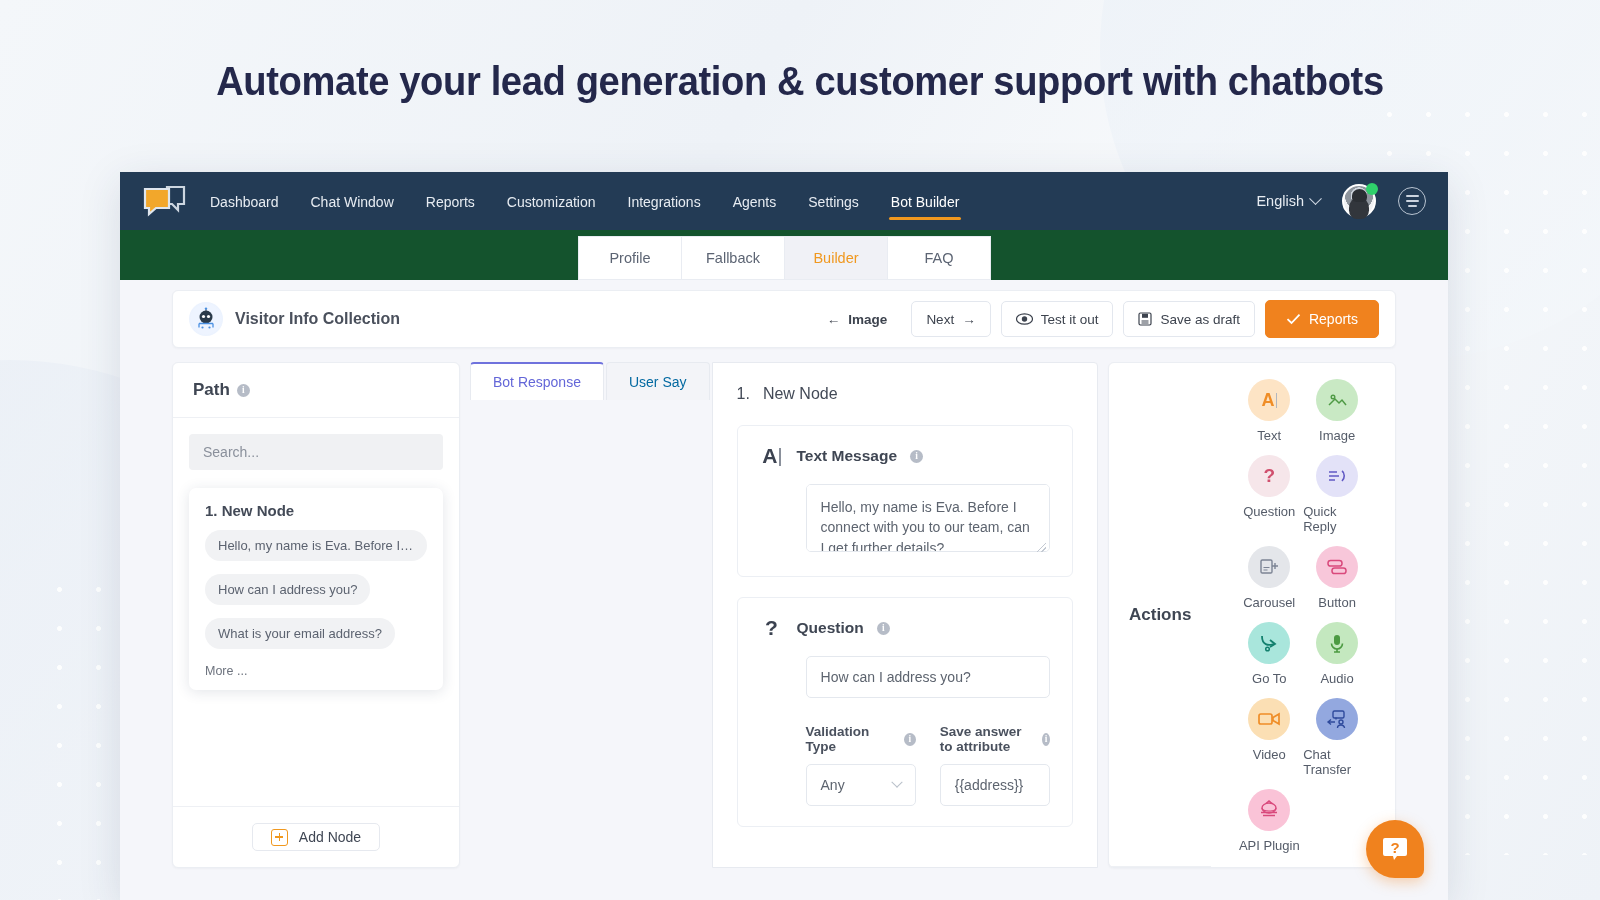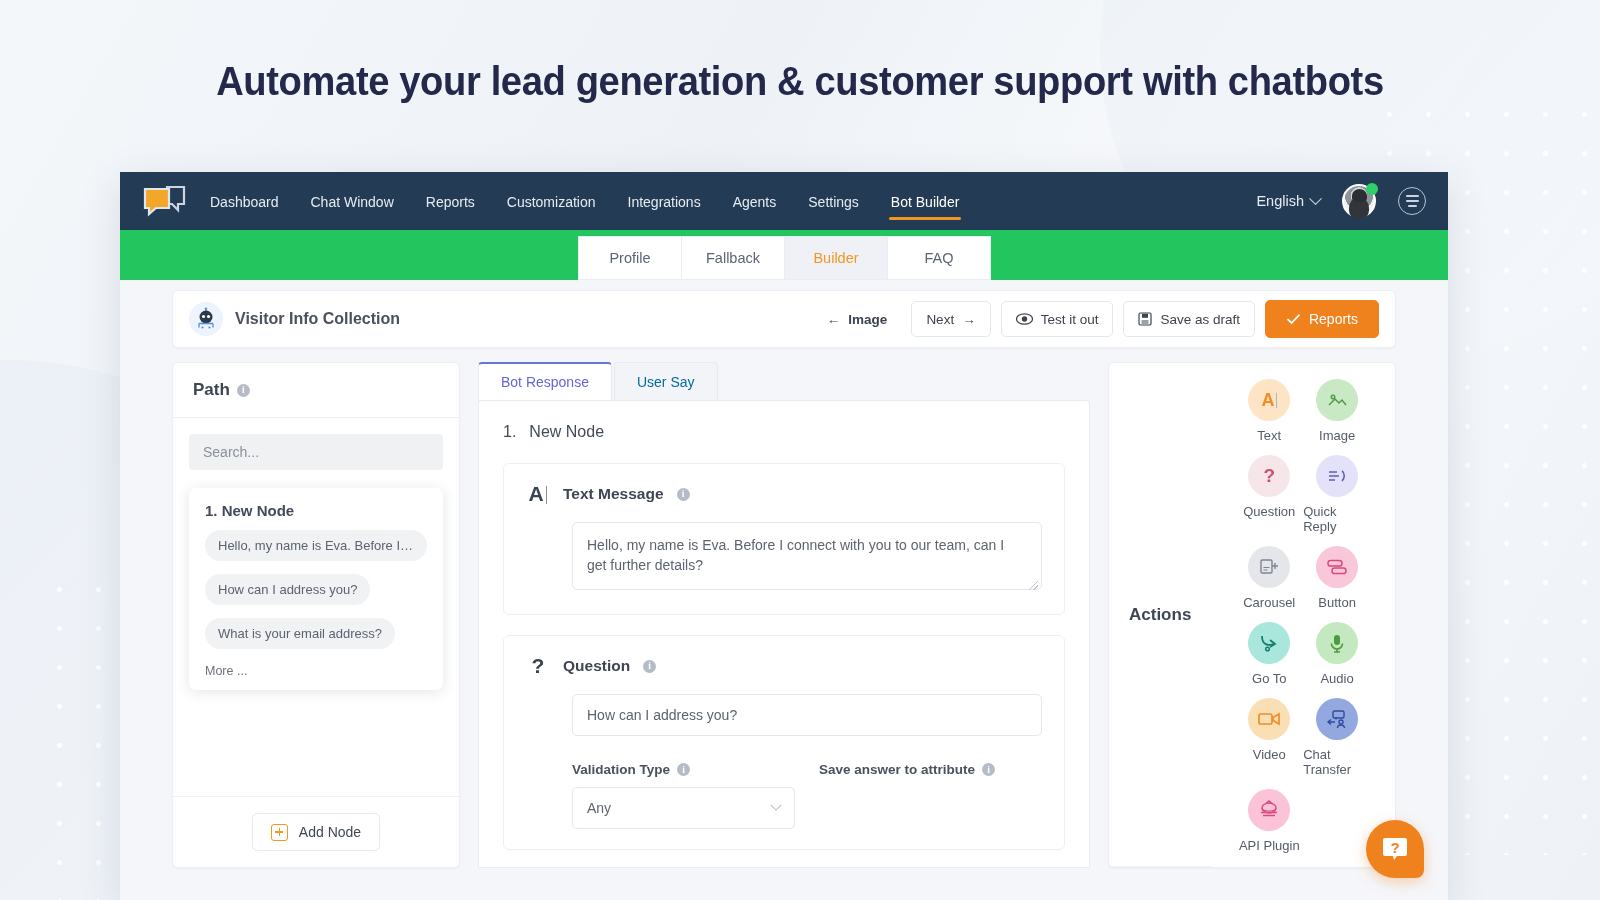--- a/index.html
+++ b/index.html
@@ -85,21 +85,21 @@
   .avatar::before{
     content:""; position:absolute; left:10px; top:5px; width:15px; height:13px;
     border-radius:50% 50% 30% 30%; background:#2b2f34; z-index:2;
   }
   .online { position: absolute; right: -2px; top: -1px; width: 12px; height: 12px; border-radius: 50%; background: #2fd06b; }
   .burger { width: 28px; height: 28px; border-radius: 50%; border: 1.7px solid #b9c4d1; display:flex; flex-direction:column; justify-content:center; align-items:center; gap:3px; cursor:pointer;}
   .burger i { display:block; height:1.7px; background:#cbd4df; border-radius:1px; }
   .burger i:nth-child(1){ width:13px; } .burger i:nth-child(2){ width:13px; } .burger i:nth-child(3){ width:9px; }
 
   
-  .subtabs { height: 50px; background: #22c55e; display: flex; justify-content: center; align-items: flex-end; }
+  .subtabs { height: 50px; background: #14532d; display: flex; justify-content: center; align-items: flex-end; }
   .subtab {
     width: 104px; height: 44px; background: #fff; border: 1px solid #e9ecf2;
     display: flex; align-items: center; justify-content: center;
     font-size: 14.5px; color: #5c6473; cursor: pointer; margin-right: -1px;
   }
   .subtab.active { background: #f0f1f6; color: #f0981f; }
 
   
   .toolbar {
     margin: 10px 52px 0 52px; height: 58px; background: #fff;
@@ -118,21 +118,21 @@
   .tb-right { margin-left: auto; display: flex; align-items: center; gap: 10px; }
   .tb-btn {
     height: 36px; padding: 0 14px; border: 1px solid #e3e7ee; border-radius: 5px;
     background: #fff; display: flex; align-items: center; gap: 8px;
     font-size: 13.5px; color: #3d434e; cursor: pointer; white-space: nowrap;
   }
   .tb-plain { border: none; background: transparent; font-weight: bold; }
   .tb-pub { background: #f0821e; border-color: #f0821e; color: #fff; padding: 0 20px; height: 38px; font-size: 14px; }
 
   
-  .cols { display: flex; gap: 18px; padding: 14px 52px 0 52px; height: 520px; }
+  .cols { display: flex; gap: 10px; padding: 14px 52px 0 52px; height: 520px; }
   .panel { background: #fff; border: 1px solid #ebeef3; border-radius: 6px; box-shadow: 0 1px 2px rgba(40,55,85,.04); }
   .panel-head { padding: 17px 20px; font-size: 17px; font-weight: bold; color: #3f4653; border-bottom: 1px solid #eef0f4; display: flex; align-items: center; gap: 7px; }
   .info { width: 13px; height: 13px; border-radius: 50%; background: #b6bcc7; color: #fff; font-size: 9.5px; font-weight: bold; display: inline-flex; align-items: center; justify-content: center; font-family: "Liberation Serif", serif; cursor:pointer;}
 
   
   .path { width: 288px; display: flex; flex-direction: column; }
   .path-body { flex: 1; padding: 16px; position: relative; }
   .search {
     width: 100%; height: 36px; background: #f0f1f3; border: none; border-radius: 4px;
     padding: 0 14px; font-size: 14px; color: #6b717c; font-family: inherit;
@@ -145,30 +145,30 @@
   }
   .node-title { font-size: 15px; font-weight: bold; color: #434a57; margin-bottom: 11px; }
   .chip {
     background: #f1f2f4; border-radius: 16px; padding: 8px 13px; font-size: 13px;
     color: #5c6370; margin-bottom: 9px; display: inline-block; max-width: 100%;
     white-space: nowrap; overflow: hidden; text-overflow: ellipsis;
   }
   .more { font-size: 12.5px; color: #6d737e; margin-top: 2px; cursor: pointer;}
   .path-foot { border-top: 1px solid #eef0f4; padding: 16px; display: flex; justify-content: center; }
   .addnode {
-    height: 38px; padding: 0 18px; border: 1px solid #e6e9ef; border-radius: 5px; background: #fff;
+    height: 28px; padding: 0 18px; border: 1px solid #e6e9ef; border-radius: 5px; background: #fff;
     display: flex; align-items: center; gap: 11px; font-size: 14px; color: #3f4653; cursor: pointer;
   }
   .plusbox { width: 17px; height: 17px; border: 1.6px solid #f0981f; border-radius: 3px; position: relative; }
   .plusbox::before, .plusbox::after { content:""; position:absolute; background:#f0981f; }
   .plusbox::before { left: 3.5px; top: 6.7px; width: 8px; height: 1.7px; }
   .plusbox::after  { top: 3.5px; left: 6.7px; height: 8px; width: 1.7px; }
 
   
-  .center { flex: 1; display: flex; flex-direction: column; }
+  .center { flex: 1; display: flex; flex-direction: row; }
   .ctabs { display: flex; }
   .ctab {
     height: 38px; padding: 0 22px; display: flex; align-items: center;
     font-size: 14px; color: #0369a1; background: #f3f4f8;
     border: 1px solid #e7eaf0; border-bottom: none; border-radius: 4px 4px 0 0;
     cursor: pointer; margin-right: 2px;
   }
   .ctab.active { background: #fff; color: #6366d8; border-top: 2px solid #6f72dd; }
   .cbody {
     flex: 1; background: #fff; border: 1px solid #e7eaf0; border-radius: 0 4px 0 0;
@@ -382,20 +382,21 @@
                 <div class="sel">
                   <span>Any</span>
                   <span class="sel-chev"></span>
                 </div>
               </div>
               <div class="fcol">
                 <div class="flabel">
                   <span>Save answer to attribute</span>
                   <span class="info">i</span>
                 </div>
+                <input class="inp" value="{{address}}" style="">
               </div>
             </div>
           </div>
         </div>
       </div>
     </div>
 
     <div class="panel actions">
       <div class="panel-head">
         <span>Actions</span>

